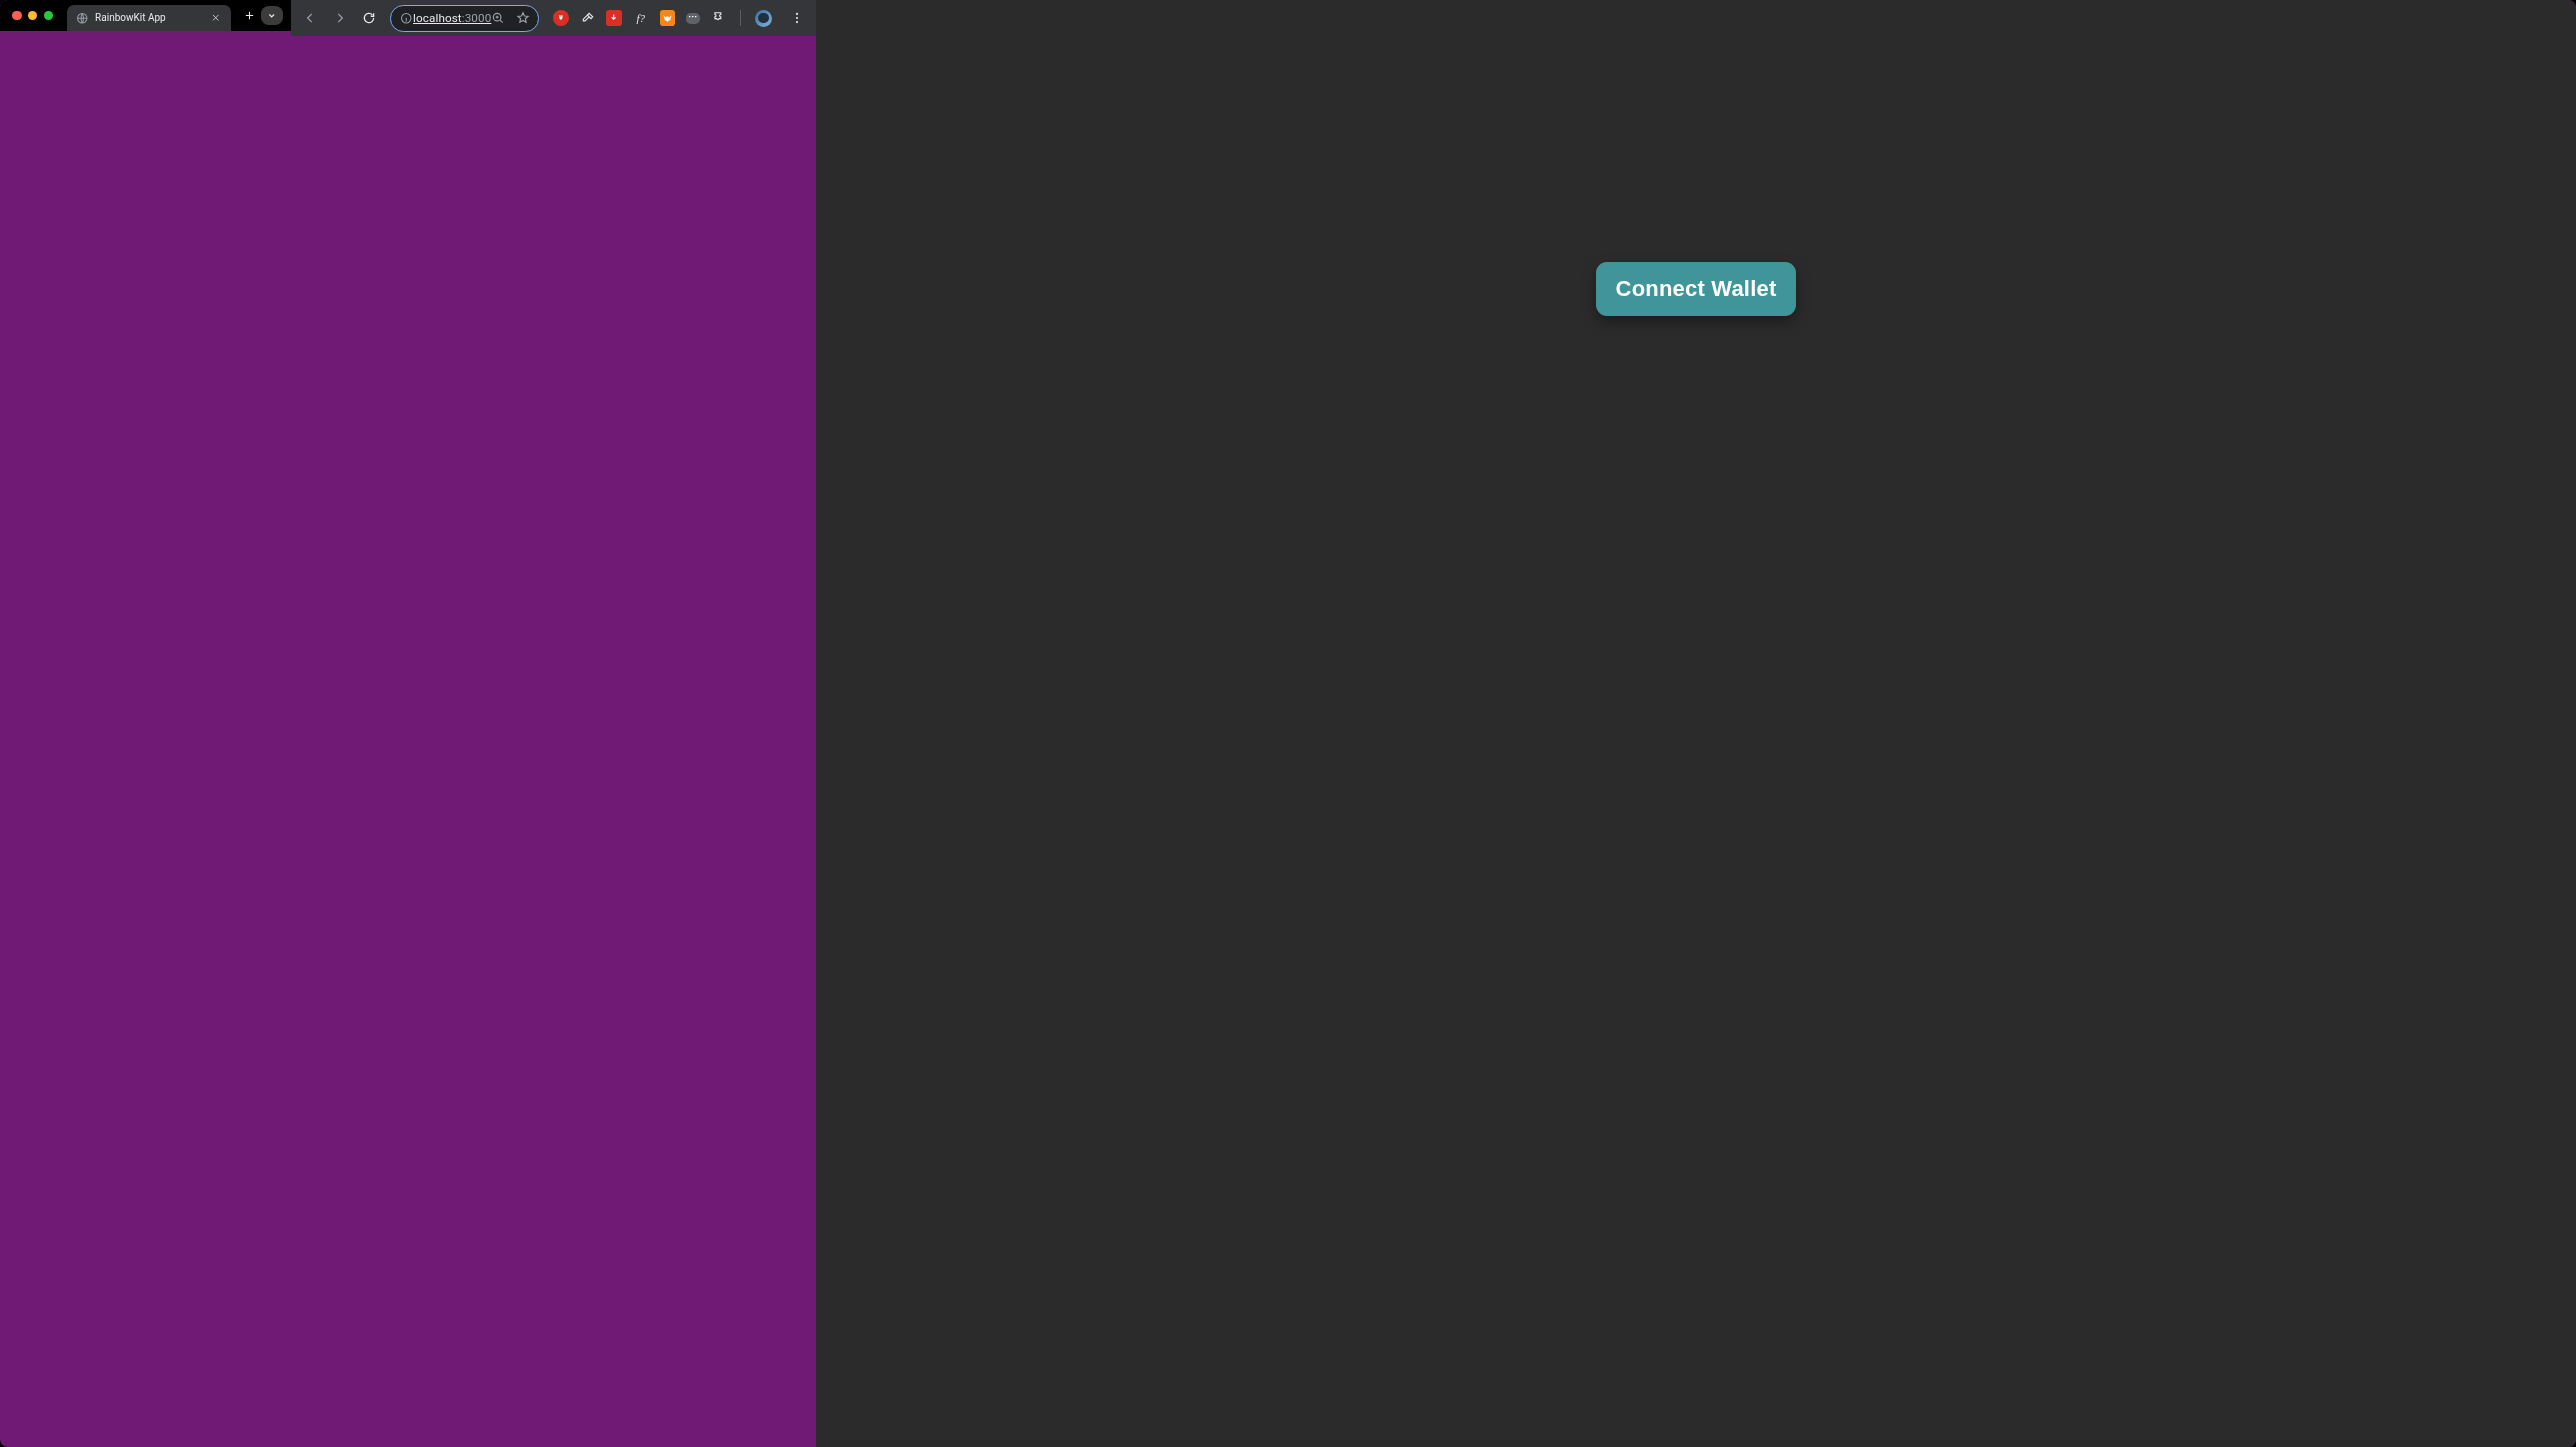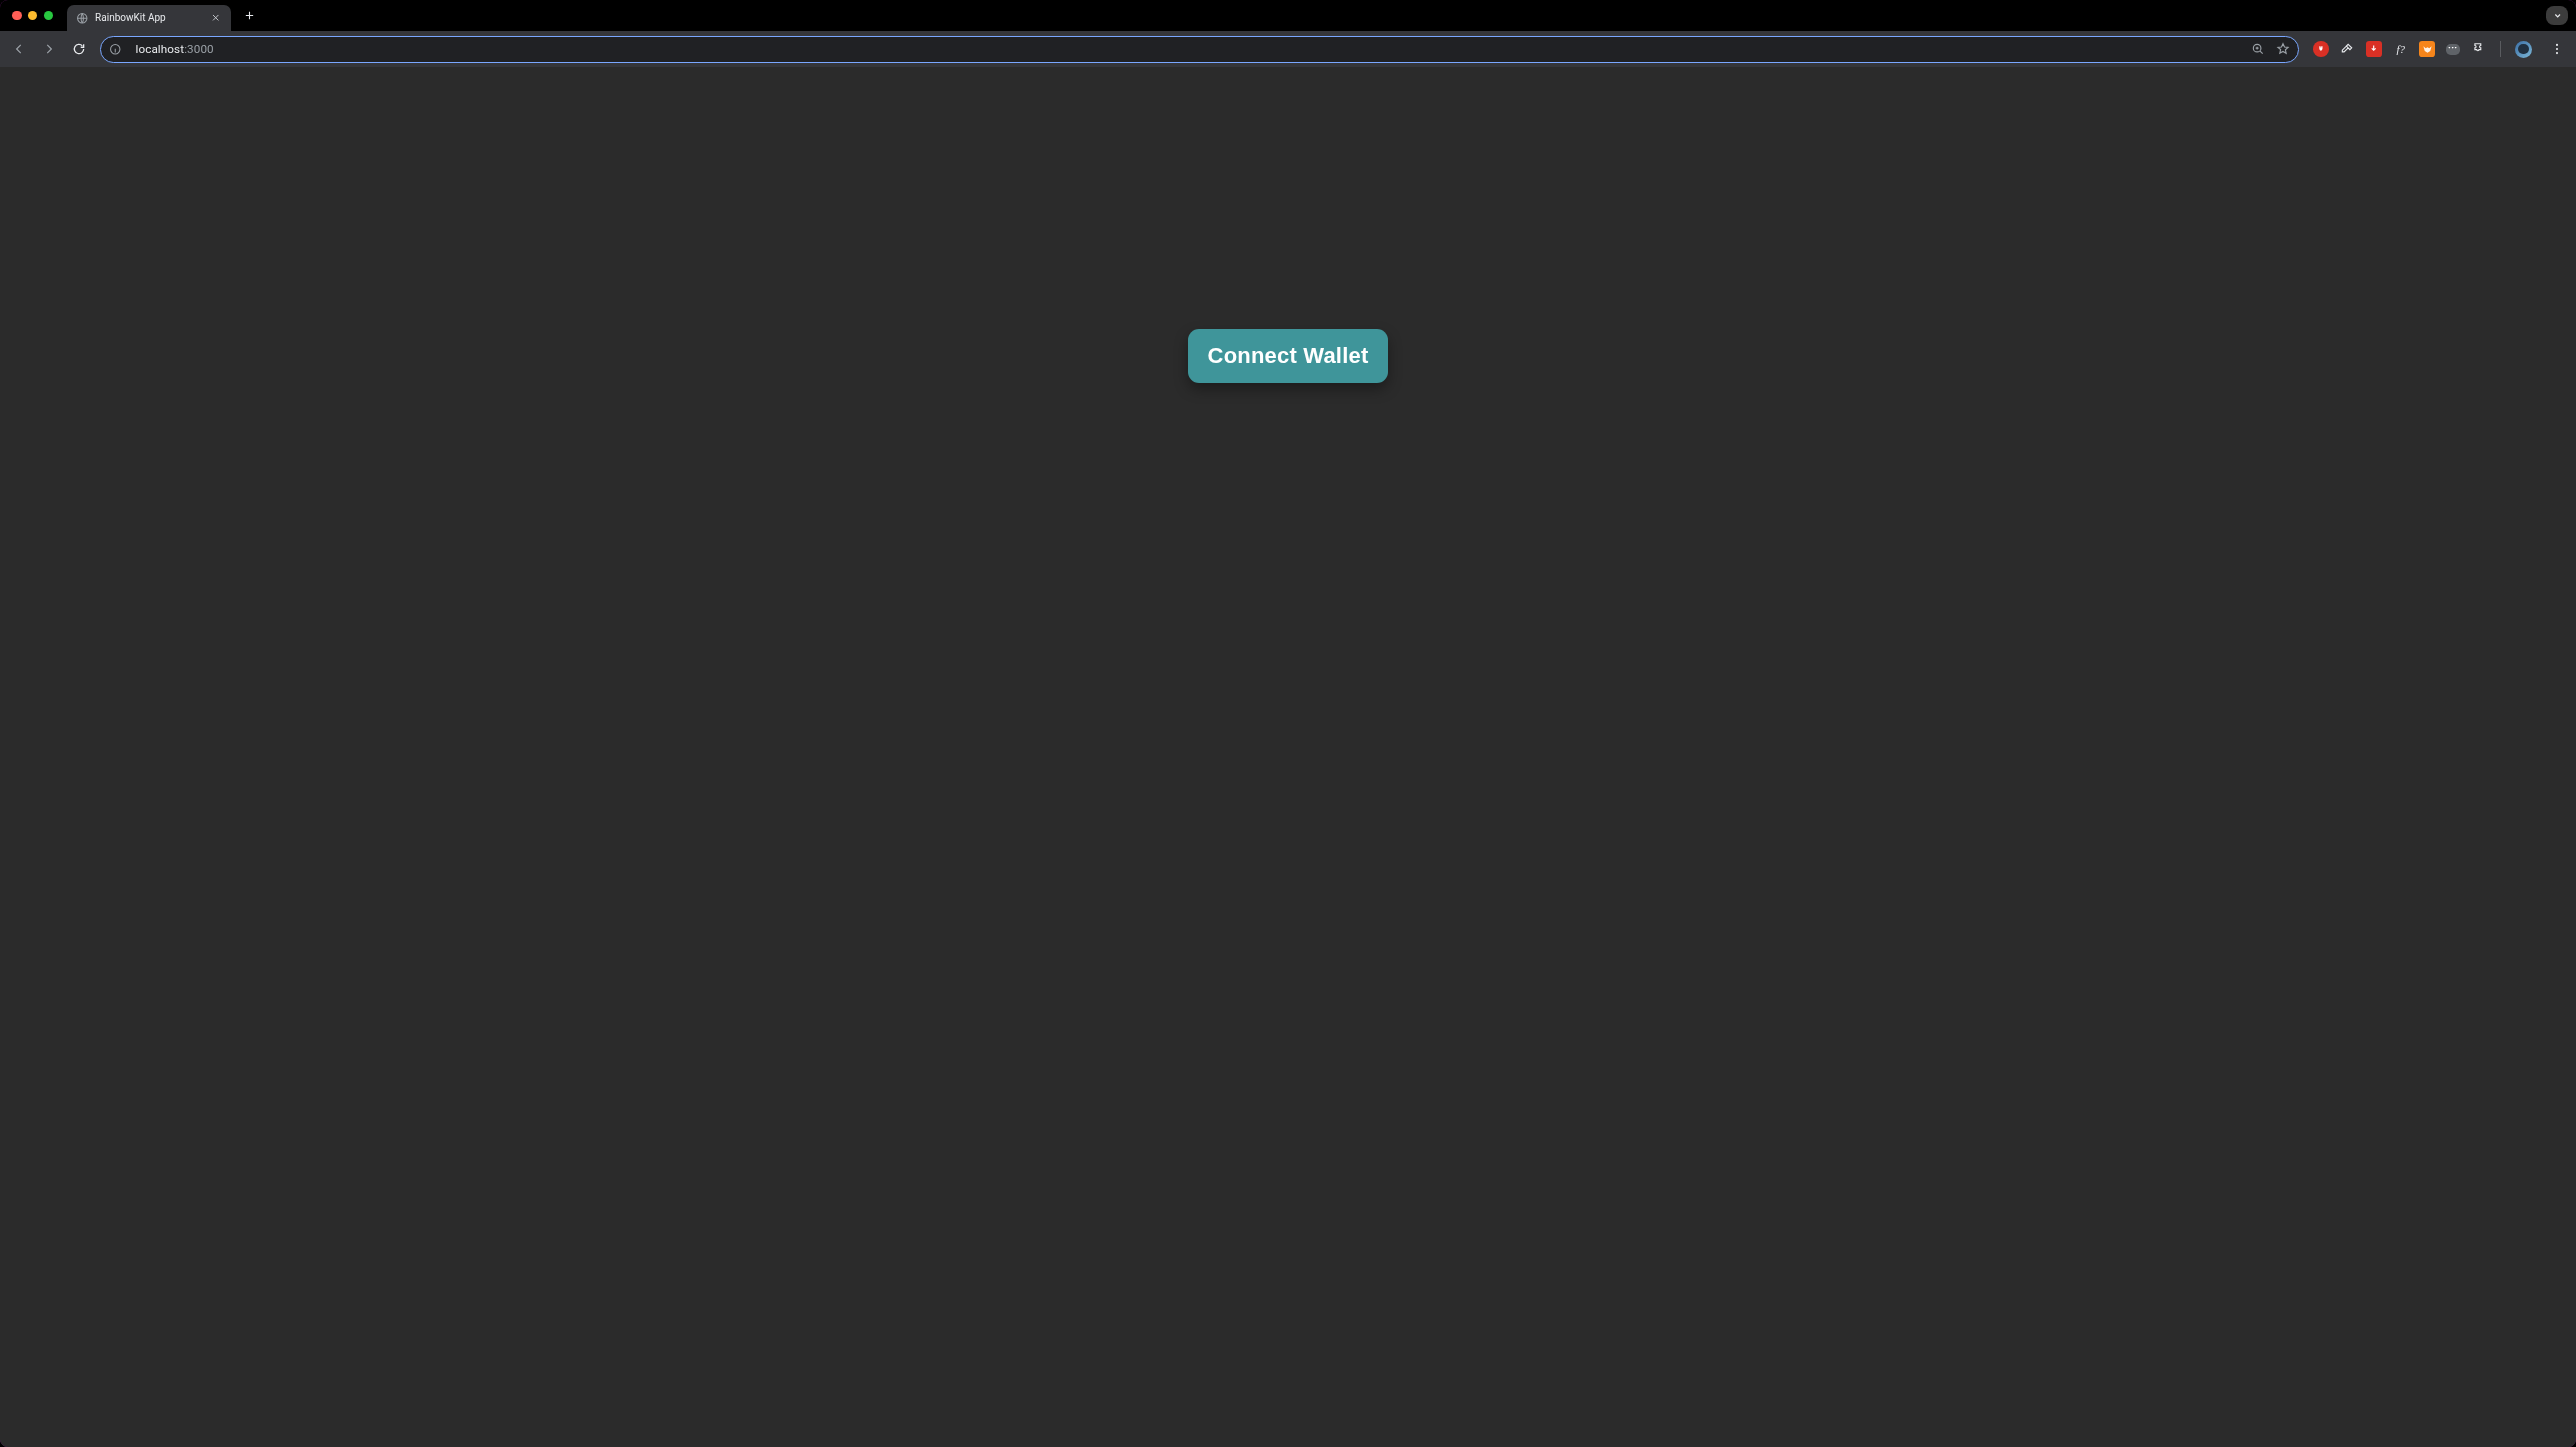--- a/index.html
+++ b/index.html
@@ -8,21 +8,21 @@
     font-family: -apple-system, BlinkMacSystemFont, "Segoe UI", Roboto, Helvetica, Arial, sans-serif;
     background: #000;
     overflow: hidden;
   }
 
   
   .browser-window {
     width: 100%;
     height: 100%;
     display: flex;
-    flex-direction: column;
+    flex-direction: row;
     background: #701a75;
     border-radius: 7.8px;
     overflow: hidden;
   }
 
   
   .tab-strip {
     height: 31px;
     background: #000;
     display: flex;
@@ -106,23 +106,24 @@
 
   .omnibox {
     flex:1;
     height:27px;
     background:#202124;
     border:1.6px solid #7aa7ff;
     border-radius:13.3px;
     display:flex;
     align-items:center;
     padding:0 7.8px;
-    gap:13px;
+    gap:0;
     color:#e8eaed;
     margin: 0 4.7px;
+    text-decoration: underline;
   }
   .omnibox .site-info {
     width:14px;height:14px;color:#9aa0a6;
     display:flex;align-items:center;justify-content:center;
   }
   .omnibox .url {
     flex:1;
     font-size:11.7px;
     letter-spacing:0.1px;
     white-space:nowrap;

